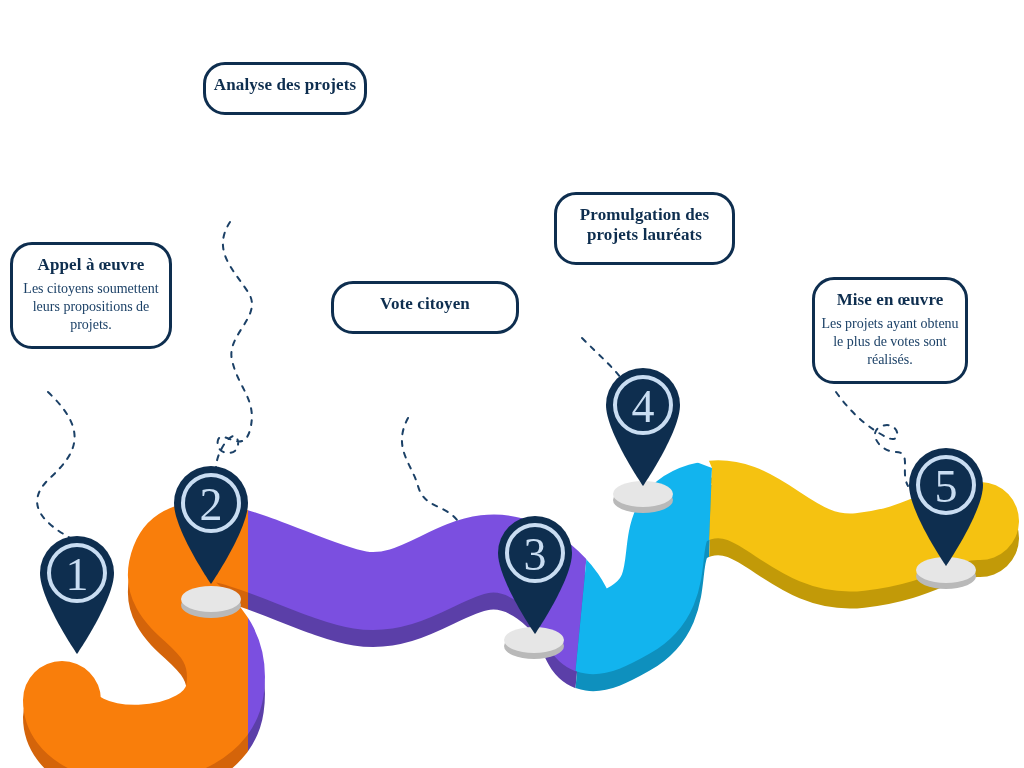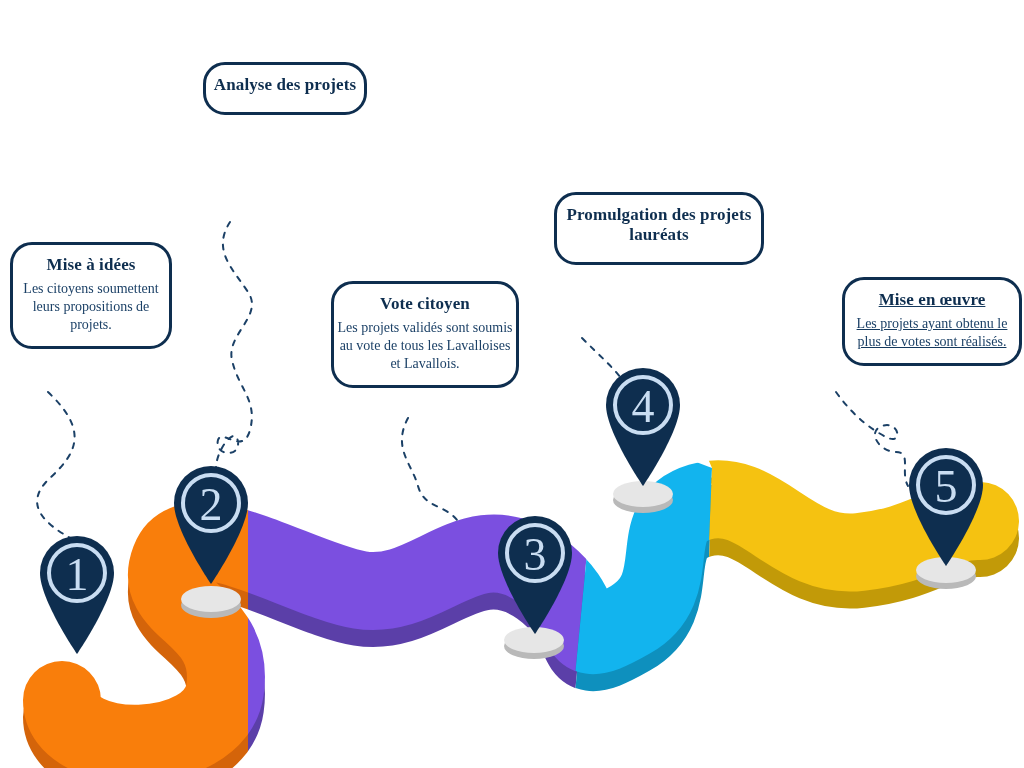--- a/index.html
+++ b/index.html
@@ -38,22 +38,22 @@
   .callout .c-body{
     font-size:14px;
     line-height:1.28;
     color:#1B4066;
     margin:0;
   }
 
   #callout-1{left:10px;  top:242px; width:162px;}
   #callout-2{left:203px; top:62px;  width:164px;}
   #callout-3{left:331px; top:281px; width:188px;}
-  #callout-4{left:554px; top:192px; width:210px;}
-  #callout-5{left:842px; top:277px; width:180px;text-decoration:underline;}
+  #callout-4{left:554px; top:192px; width:181px;}
+  #callout-5{left:812px; top:277px; width:156px;}
 
   
   .pin{position:absolute;width:86px;height:126px;}
   .pin svg{display:block;width:86px;height:126px;overflow:visible;}
   .pin .pin-num{
     font-family:"Liberation Serif","DejaVu Serif",serif;
     font-size:46px;
     font-weight:normal;
     fill:#C9DDF2;
   }
@@ -141,31 +141,30 @@
       <path d="M408 418 C 392 448, 412 464, 418 486 C 424 508, 444 504, 457 520"></path>
       <path d="M582 338 C 600 356, 614 368, 624 382"></path>
       <path d="M836 392 C 856 420, 876 432, 888 438
                C 904 444, 898 420, 882 426
                C 866 432, 880 452, 896 452
                C 912 452, 900 472, 908 486"></path>
     </g>
   </svg>
 
   <div class="callout" id="callout-1">
-    <div class="c-title">Mise à idées</div>
+    <div class="c-title">Appel à œuvre</div>
     <div class="c-body">Les citoyens soumettent leurs propositions de projets.</div>
   </div>
 
   <div class="callout" id="callout-2">
     <div class="c-title">Analyse des projets</div>
   </div>
 
   <div class="callout" id="callout-3">
     <div class="c-title">Vote citoyen</div>
-    <div class="c-body">Les projets validés sont soumis au vote de tous les Lavalloises et Lavallois.</div>
   </div>
 
   <div class="callout" id="callout-4">
     <div class="c-title">Promulgation des projets lauréats</div>
   </div>
 
   <div class="callout" id="callout-5">
     <div class="c-title">Mise en œuvre</div>
     <div class="c-body">Les projets ayant obtenu le plus de votes sont réalisés.</div>
   </div>

